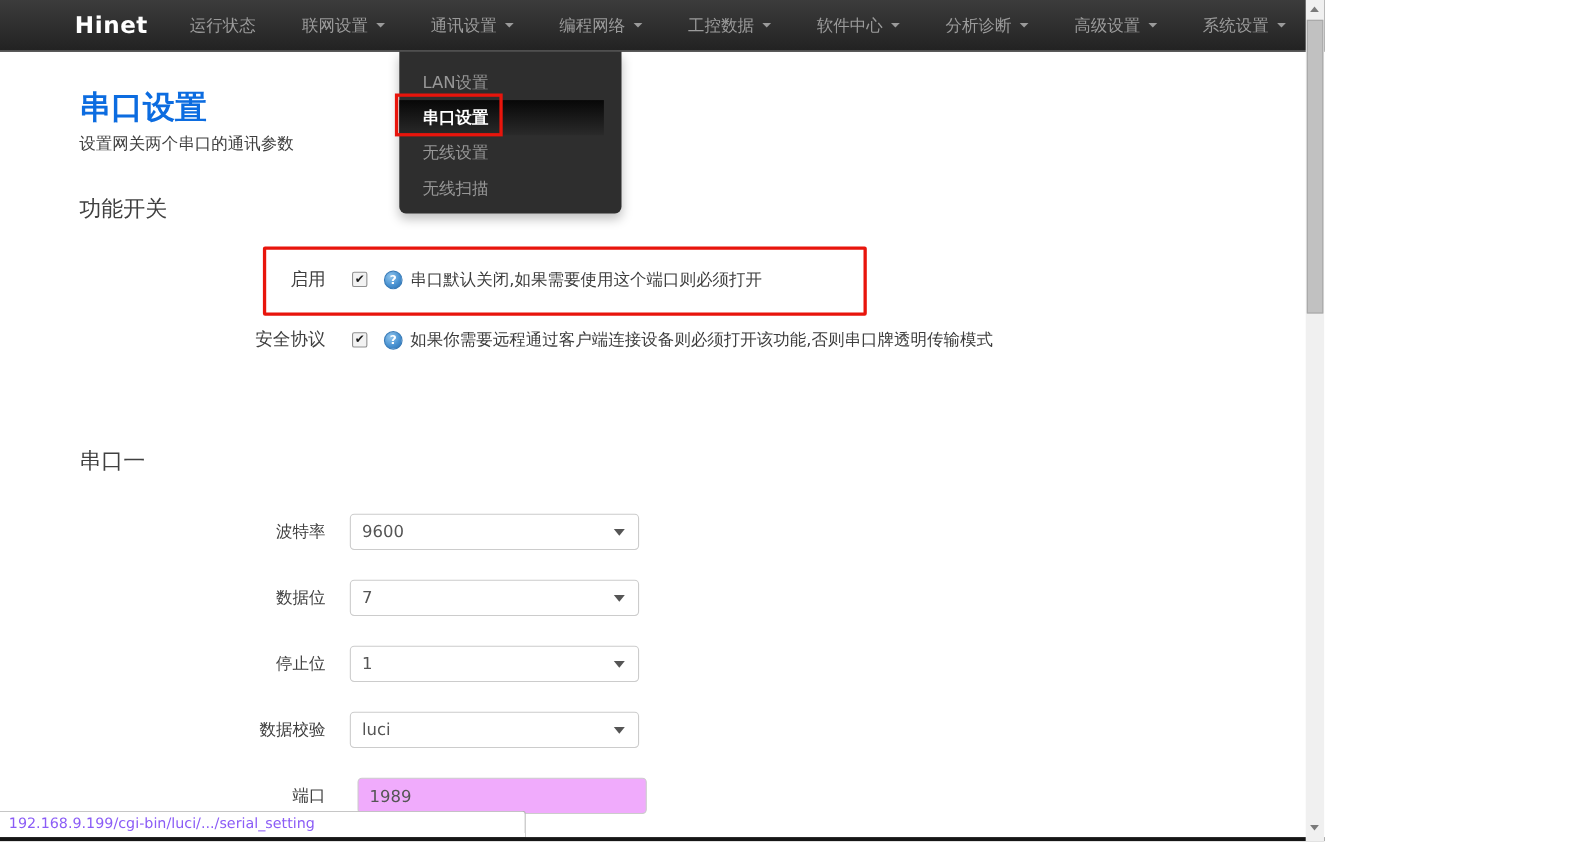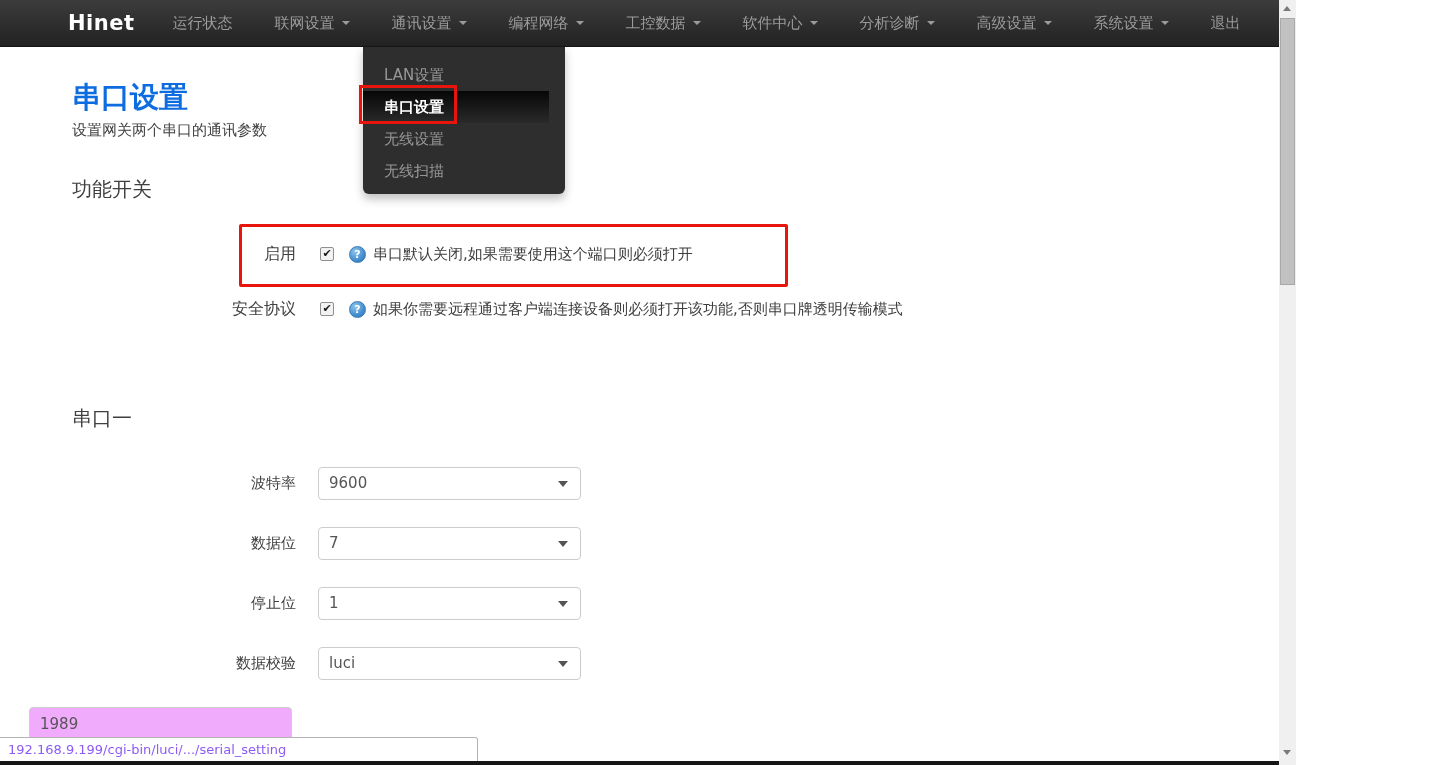--- a/index.html
+++ b/index.html
@@ -1,18 +1,18 @@
 <!DOCTYPE html>
 <html><head>
 <meta charset="utf-8">
 <style>
   * { margin:0; padding:0; box-sizing:border-box; }
   html,body { width:1440px; height:765px; overflow:hidden; }
   body { font-family:"DejaVu Sans","Liberation Sans",sans-serif; background:#fff; }
-  .screen { position:relative; width:1296px; height:765px; background:#fff; overflow:hidden; }
+  .screen { position:relative; width:1204px; height:765px; background:#fff; overflow:hidden; }
 
   
   .navbar { position:absolute; top:0; left:0; width:1423px; height:47px;
             background:linear-gradient(180deg,#3c3c3c 0%,#222 100%);
             border-bottom:1px solid #151515; display:flex; align-items:center; z-index:20; }
   .brand { color:#fff; font-size:21px; font-weight:bold; padding-left:68px; letter-spacing:0.5px; }
   .nav-items { display:flex; margin-left:17px; height:47px; }
   .nav-item { color:#9b9b9b; font-size:15px; line-height:47px; padding:0 21px; cursor:pointer;
               display:flex; align-items:center; white-space:nowrap; }
   .caret { display:inline-block; width:0; height:0; border-left:4px solid transparent;
@@ -196,20 +196,21 @@
 
   <div class="field-row row-parity">
     <span class="lbl">数据校验</span>
     <div class="select-box">
       <span class="val">luci</span>
       <span class="select-arrow"></span>
     </div>
   </div>
 
   <div class="field-row row-port">
+    <span class="lbl">端口</span>
     <input class="text-input" type="text" value="1989" style="">
   </div>
 
   <div class="status-tip">192.168.9.199/cgi-bin/luci/.../serial_setting</div>
 
   <div class="bottom-strip"></div>
 
   <div class="scrollbar">
     <div class="sb-arrow up">
         <span class="tri-up"></span>

